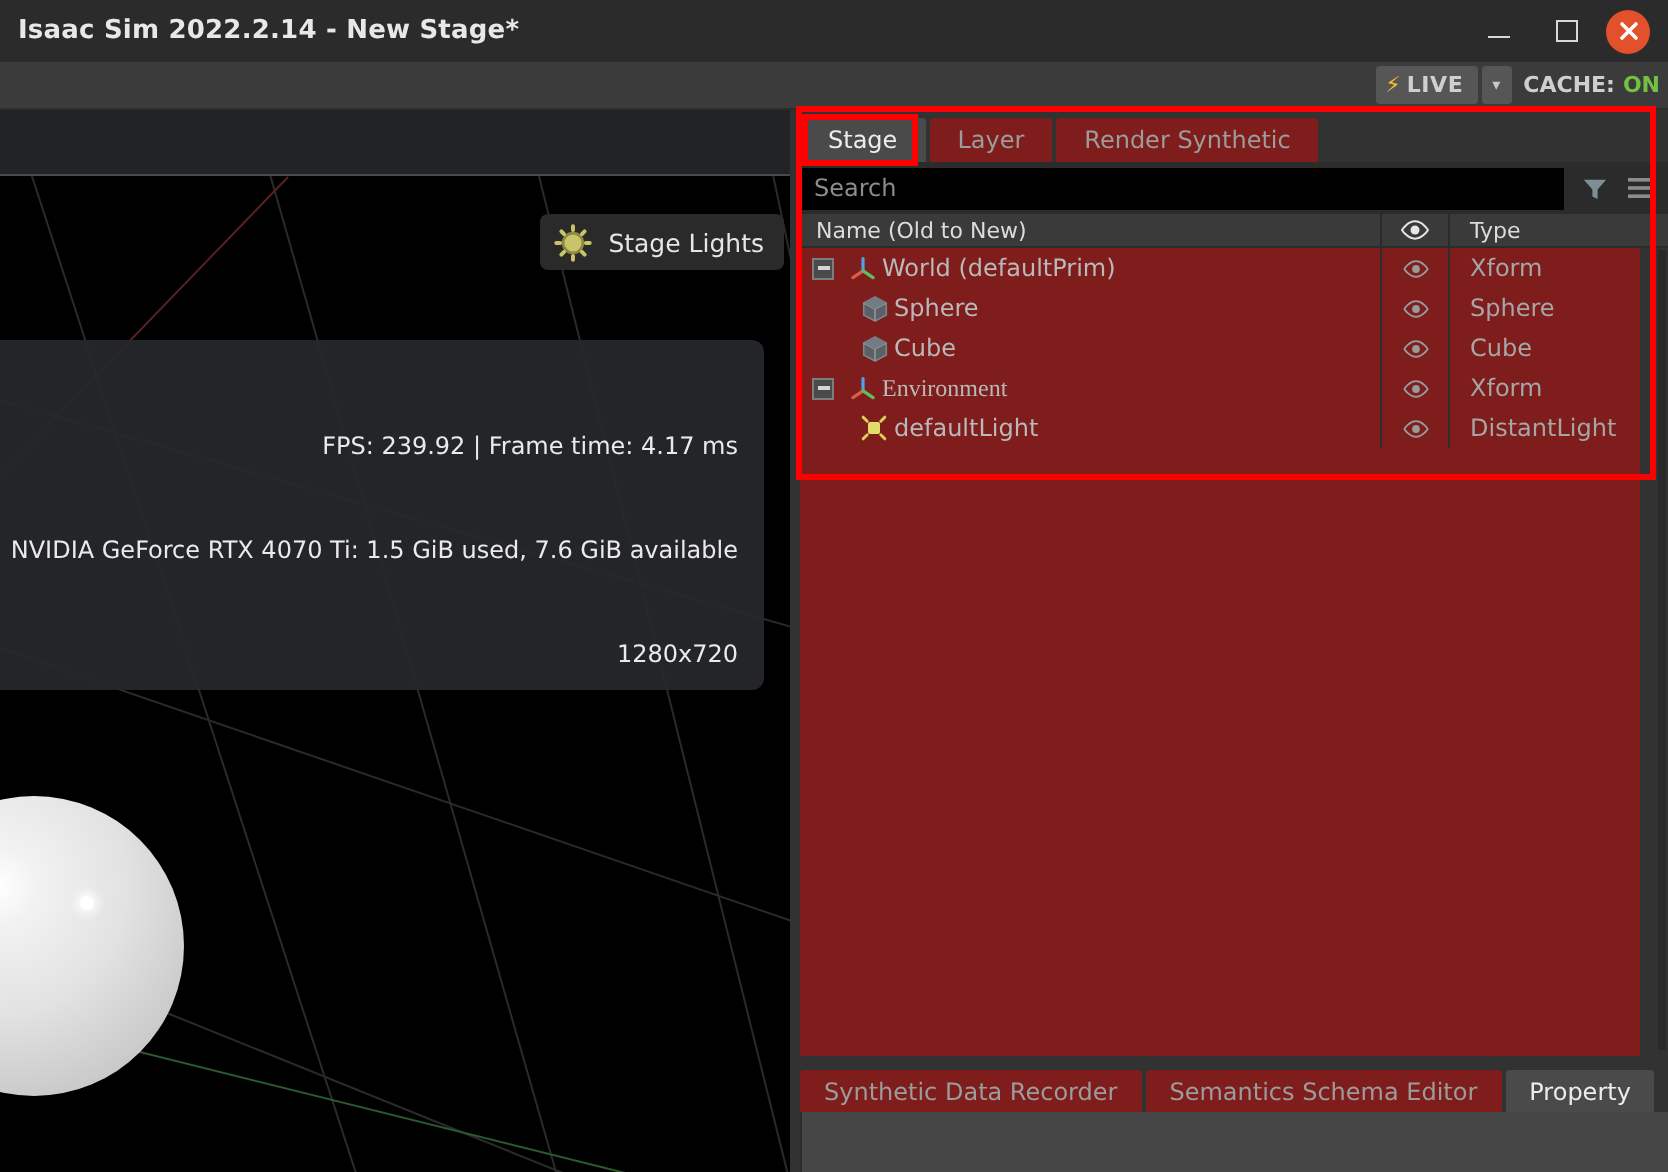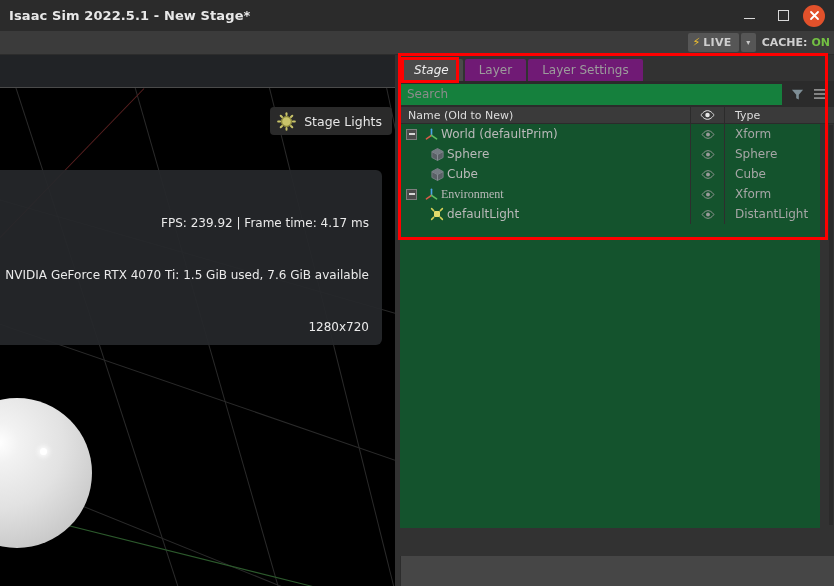--- a/index.html
+++ b/index.html
@@ -102,35 +102,35 @@
   #rightpanel {
     position: absolute; left: 395px; top: 55px; width: 439px; height: 531px;
     background: #323232;
   }
   
   #stage-tabs {
     position: absolute; left: 5px; top: 3px; width: 434px; height: 23px;
     display: flex; align-items: flex-end; gap: 2px;
   }
   .tab {
-    height: 22px; padding: 0 14px; background: #701a75;
+    height: 22px; padding: 0 14px; background: #7f1d1d;
     display: flex; align-items: center; color: #9c9c9c; font-size: 12px;
     border-radius: 2px 2px 0 0; white-space: nowrap;
   }
   .tab.active { background: #4a4a4a; color: #ededed; }
-  #tab-stage { position: relative; font-style: italic; }
+  #tab-stage { position: relative; }
 
   
   #search-row {
     position: absolute; left: 5px; top: 26px; width: 434px; height: 26px;
     display: flex; align-items: center; gap: 6px;
     background: #2b2b2b; padding-right: 4px;
   }
   #search-input {
-    flex: 1; height: 21px; background: #15803d; border: none; outline: none;
+    flex: 1; height: 21px; background: #000000; border: none; outline: none;
     color: #d0d0d0; font-size: 12px; padding: 0 7px;
     font-family: "DejaVu Sans", "Liberation Sans", sans-serif;
   }
   #search-input::placeholder { color: #8c8c8c; }
   .hdr-icon { width: 18px; display: flex; align-items: center; justify-content: center; }
 
   
   #tree-header {
     position: absolute; left: 5px; top: 52px; width: 434px; height: 17px;
     background: #3a3a3a; display: flex; align-items: center;
@@ -138,21 +138,21 @@
   }
   #th-name { color: #dcdcdc; font-size: 11px; padding-left: 8px; flex: 0 0 290px; }
   #th-eye { flex: 0 0 34px; display: flex; align-items: center; justify-content: center;
             border-left: 1px solid #2b2b2b; height: 100%; }
   #th-type { color: #dcdcdc; font-size: 11px; padding-left: 10px; flex: 1;
              border-left: 1px solid #2b2b2b; height: 100%; display: flex; align-items: center; }
 
   
   #tree-body {
     position: absolute; left: 5px; top: 69px; width: 420px; height: 404px;
-    background: #14532d;
+    background: #7f1d1d;
   }
   .tree-row { display: flex; align-items: center; height: 20px; }
   .tr-name { flex: 0 0 290px; display: flex; align-items: center; height: 100%; }
   .tr-eye  { flex: 0 0 34px; display: flex; align-items: center; justify-content: center;
              height: 100%; border-left: 1px solid #2e2e2e; }
   .tr-type { flex: 1; color: #a6a6a6; font-size: 12px; padding-left: 10px;
              height: 100%; display: flex; align-items: center; border-left: 1px solid #2e2e2e; }
   .expander {
     width: 11px; height: 11px; border: 1px solid #7d7d7d; background: #4a4a4a;
     display: flex; align-items: center; justify-content: center; flex: 0 0 11px;
@@ -182,21 +182,21 @@
   }
   #annot-main { left: 398px; top: 53px; width: 430px; height: 187px; }
   #annot-tab  { left: 401px; top: 57px; width: 58px; height: 26px; }
 </style>
 </head>
 <body>
 
 <div id="app">
 
   <div id="titlebar">
-    <div id="title-text">Isaac Sim 2022.5.1 - New Stage*</div>
+    <div id="title-text">Isaac Sim 2022.2.14 - New Stage*</div>
     <div id="win-controls">
       <div class="win-btn">
         <div class="min-glyph"></div>
       </div>
       <div class="win-btn">
         <div class="max-glyph"></div>
       </div>
       <div id="close-btn">
         <svg width="11" height="11" viewBox="0 0 11 11">
           <path d="M2,2 L9,9 M9,2 L2,9" stroke="#ffffff" stroke-width="1.8" stroke-linecap="round"></path>
@@ -268,21 +268,21 @@
   <div id="rightpanel">
 
     <div id="stage-tabs">
       <div id="tab-stage" class="tab active">
         <span>Stage</span>
       </div>
       <div class="tab">
         <span>Layer</span>
       </div>
       <div class="tab">
-        <span>Layer Settings</span>
+        <span>Render Synthetic</span>
       </div>
     </div>
 
     <div id="search-row">
       <input id="search-input" type="text" placeholder="Search" style="">
       <div class="hdr-icon">
         <svg width="13" height="13" viewBox="0 0 14 14">
           <path d="M1,2 L13,2 L8.4,7.3 L8.4,12.4 L5.6,11 L5.6,7.3 Z" fill="#7e8e96"></path>
         </svg>
       </div>
@@ -423,20 +423,31 @@
             <circle cx="9" cy="6" r="2.6" fill="#9a9a9a"></circle>
           </svg>
         </div>
         <div class="tr-type">DistantLight</div>
       </div>
 
     </div>
 
     <div id="panel-scrollbar"></div>
 
+    <div id="bottom-tabs">
+      <div class="tab">
+        <span>Synthetic Data Recorder</span>
+      </div>
+      <div class="tab">
+        <span>Semantics Schema Editor</span>
+      </div>
+      <div class="tab active">
+        <span>Property</span>
+      </div>
+    </div>
 
     <div id="property-area"></div>
   </div>
 
   <div class="annot" id="annot-main"></div>
   <div class="annot" id="annot-tab"></div>
 
 </div>
 
 </body></html>

